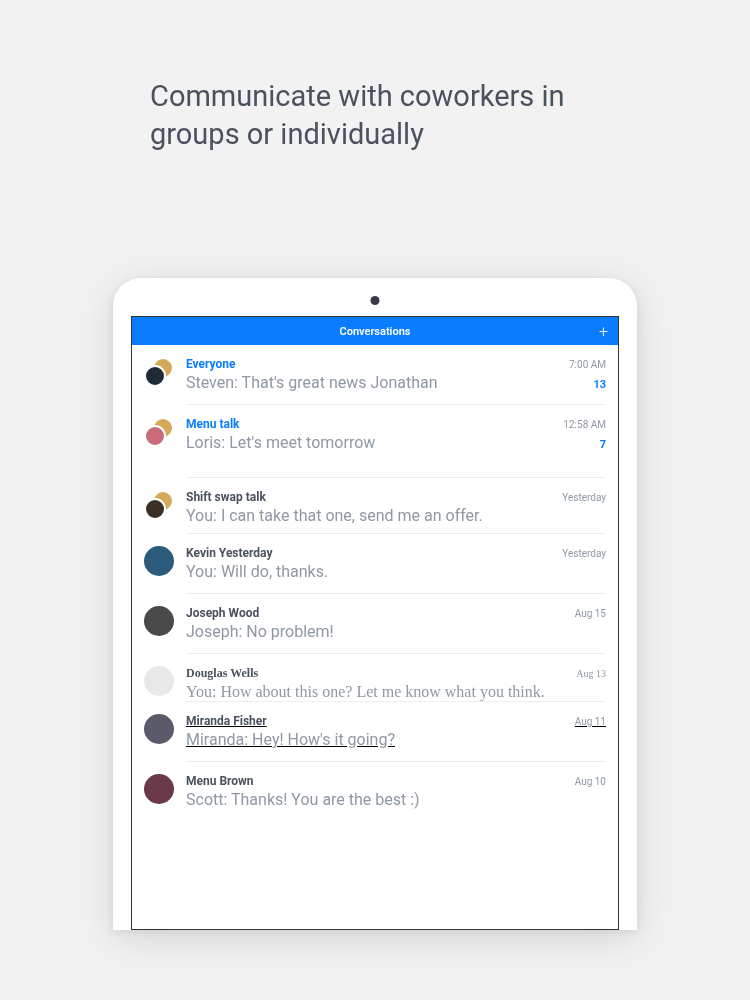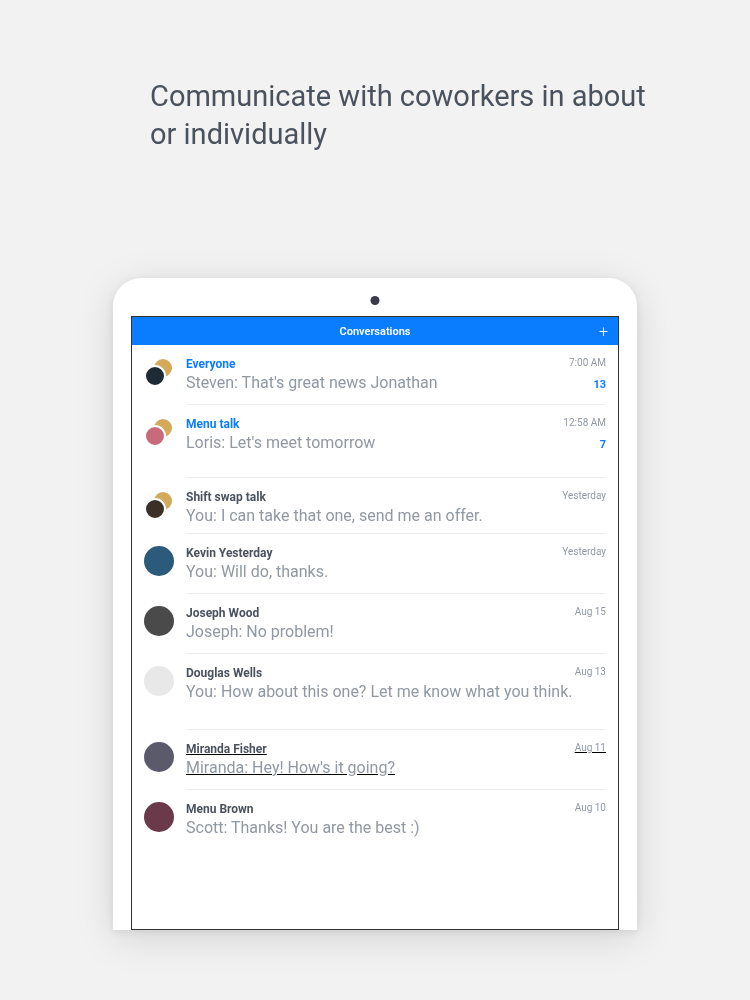--- a/index.html
+++ b/index.html
@@ -116,21 +116,21 @@
       width: 22px;
       height: 22px;
       border-radius: 50%;
       top: 0;
       right: 0;
       border: 2px solid #fff;
     }
     .title-line {
       display: flex;
       justify-content: space-between;
-      align-items: flex-start;
+      align-items: center;
     }
     .conv-title {
       font-size: 12px;
       font-weight: 700;
       color: #4a525e;
     }
     .conv-title.unread {
       color: #0a7dff;
     }
     .timestamp {
@@ -150,21 +150,21 @@
     }
     .badge {
       font-size: 11px;
       font-weight: 700;
       color: #0a7dff;
     }
   </style>
 </head>
 <body>
 
-<div class="headline">Communicate with coworkers in about or individually</div>
+<div class="headline">Communicate with coworkers in groups or individually</div>
 
 <div class="tablet">
   <div class="tablet-camera"></div>
   <div class="screen">
     <div class="app-header">
       <span>Conversations</span>
       <span class="add-icon">+</span>
     </div>
     <div class="list" id="conv-list">
         <div class="row">
@@ -233,21 +233,21 @@
               <span class="conv-title">Joseph Wood</span>
               <span class="timestamp">Aug 15</span>
             </div>
             <div class="preview-line">
               <span class="preview">Joseph: No problem!</span>
             </div>
           </div>
         </div>
         <div class="row">
           <div class="avatar" style="background: rgb(232, 232, 232);"></div>
-          <div style="flex: 1 1 0%; padding-bottom: 28px; border-bottom: 1px solid rgb(236, 239, 241);">
+          <div style="flex: 1 1 0%; padding-bottom: 0; border-bottom: 1px solid rgb(236, 239, 241); font-family: Liberation Serif, serif;">
             <div class="title-line">
               <span class="conv-title">Douglas Wells</span>
               <span class="timestamp">Aug 13</span>
             </div>
             <div class="preview-line">
               <span class="preview">You: How about this one? Let me know what you think.</span>
             </div>
           </div>
         </div>
         <div class="row">

